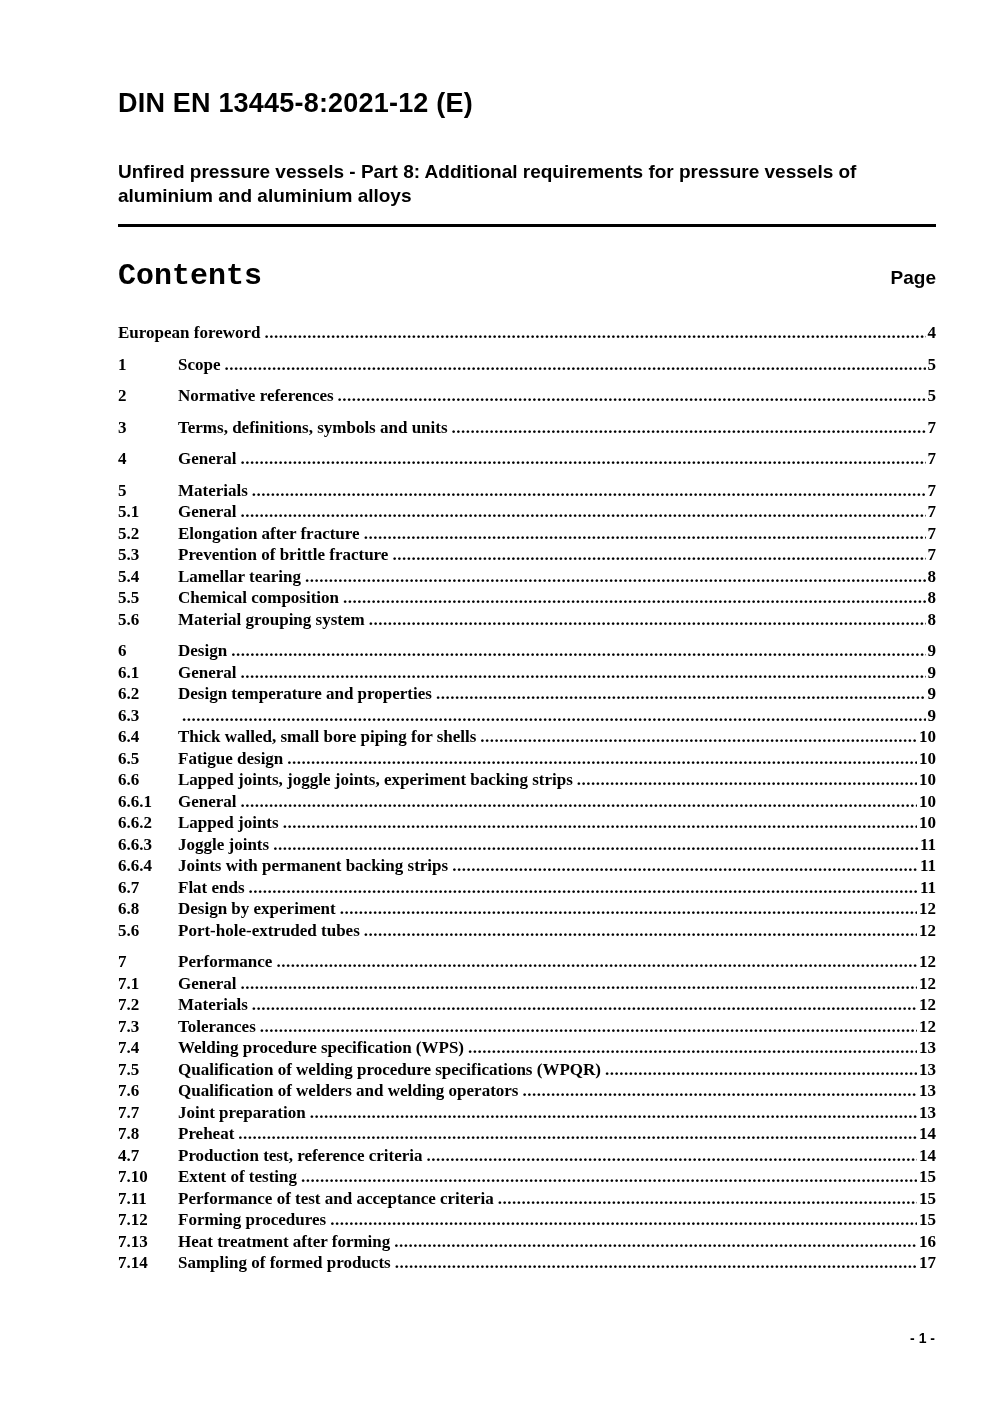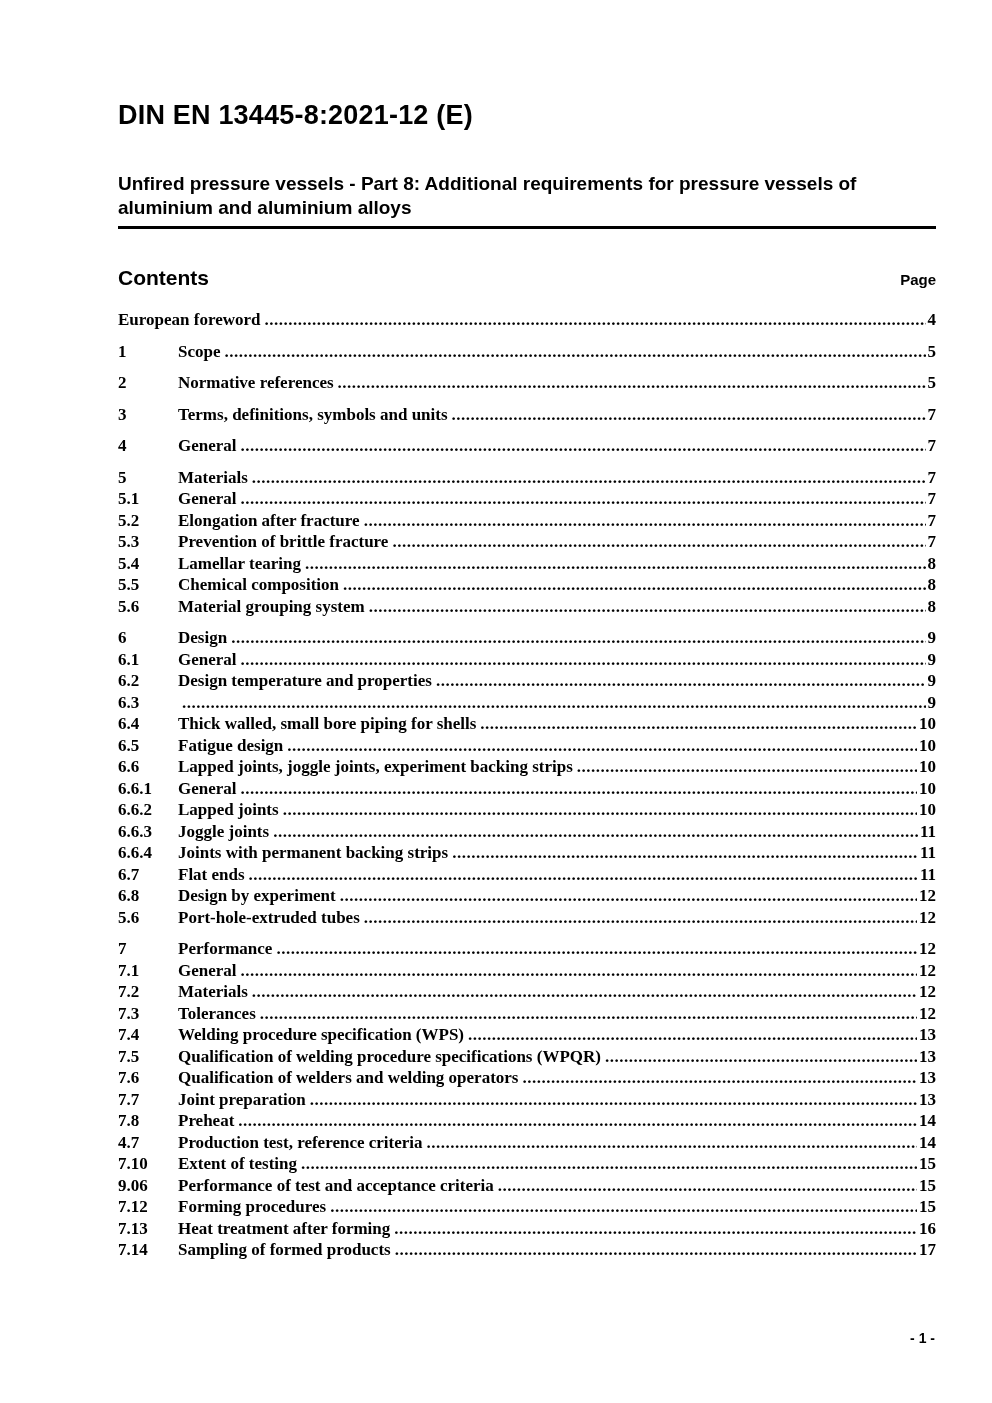--- a/index.html
+++ b/index.html
@@ -9,59 +9,59 @@
     width: 992px;
     height: 1403px;
     background: #ffffff;
     margin: 0 auto;
     overflow: hidden;
     color: #000000;
   }
   .content {
     position: absolute;
     left: 118px;
-    top: 12px;
+    top: 0;
     width: 818px;
   }
   .doc-number {
     margin-top: 88px;
     font-family: "Liberation Sans", sans-serif;
     font-weight: 700;
     font-size: 27px;
     line-height: 31px;
     letter-spacing: 0.2px;
   }
   .doc-title {
     margin-top: 41px;
     font-family: "Liberation Sans", sans-serif;
     font-weight: 700;
     font-size: 19px;
     line-height: 24px;
-    padding-bottom: 6px;
+    padding-bottom: 16px;
     border-bottom: 3px solid #000000;
   }
   .contents-row {
     margin-top: 36px;
     display: flex;
     justify-content: space-between;
     align-items: baseline;
   }
   .contents-heading {
-    font-family: Liberation Sans, sans-serif;
-    font-weight: 700;
-    font-size: 21px;
+    font-family: Liberation Mono, monospace;
+    font-weight: 700;
+    font-size: 30px;
     line-height: 26px;
   }
   .page-col-label {
     font-family: "Liberation Sans", sans-serif;
     font-weight: 700;
-    font-size: 15px;
+    font-size: 19px;
   }
   .toc {
-    margin-top: 18px;
+    margin-top: 33px;
   }
   .toc-group + .toc-group { margin-top: 10px; }
   .toc-row {
     display: flex;
     align-items: baseline;
     font-family: "Liberation Serif", serif;
     font-weight: 700;
     font-size: 17px;
     line-height: 21.5px;
     cursor: pointer;
@@ -334,21 +334,21 @@
             <span class="toc-dots"></span>
             <span class="toc-page">14</span>
           </div>
           <div class="toc-row">
             <span class="toc-num">7.10</span>
             <span class="toc-title">Extent of testing</span>
             <span class="toc-dots"></span>
             <span class="toc-page">15</span>
           </div>
           <div class="toc-row">
-            <span class="toc-num">9.06</span>
+            <span class="toc-num">7.11</span>
             <span class="toc-title">Performance of test and acceptance criteria</span>
             <span class="toc-dots"></span>
             <span class="toc-page">15</span>
           </div>
           <div class="toc-row">
             <span class="toc-num">7.12</span>
             <span class="toc-title">Forming procedures</span>
             <span class="toc-dots"></span>
             <span class="toc-page">15</span>
           </div>

